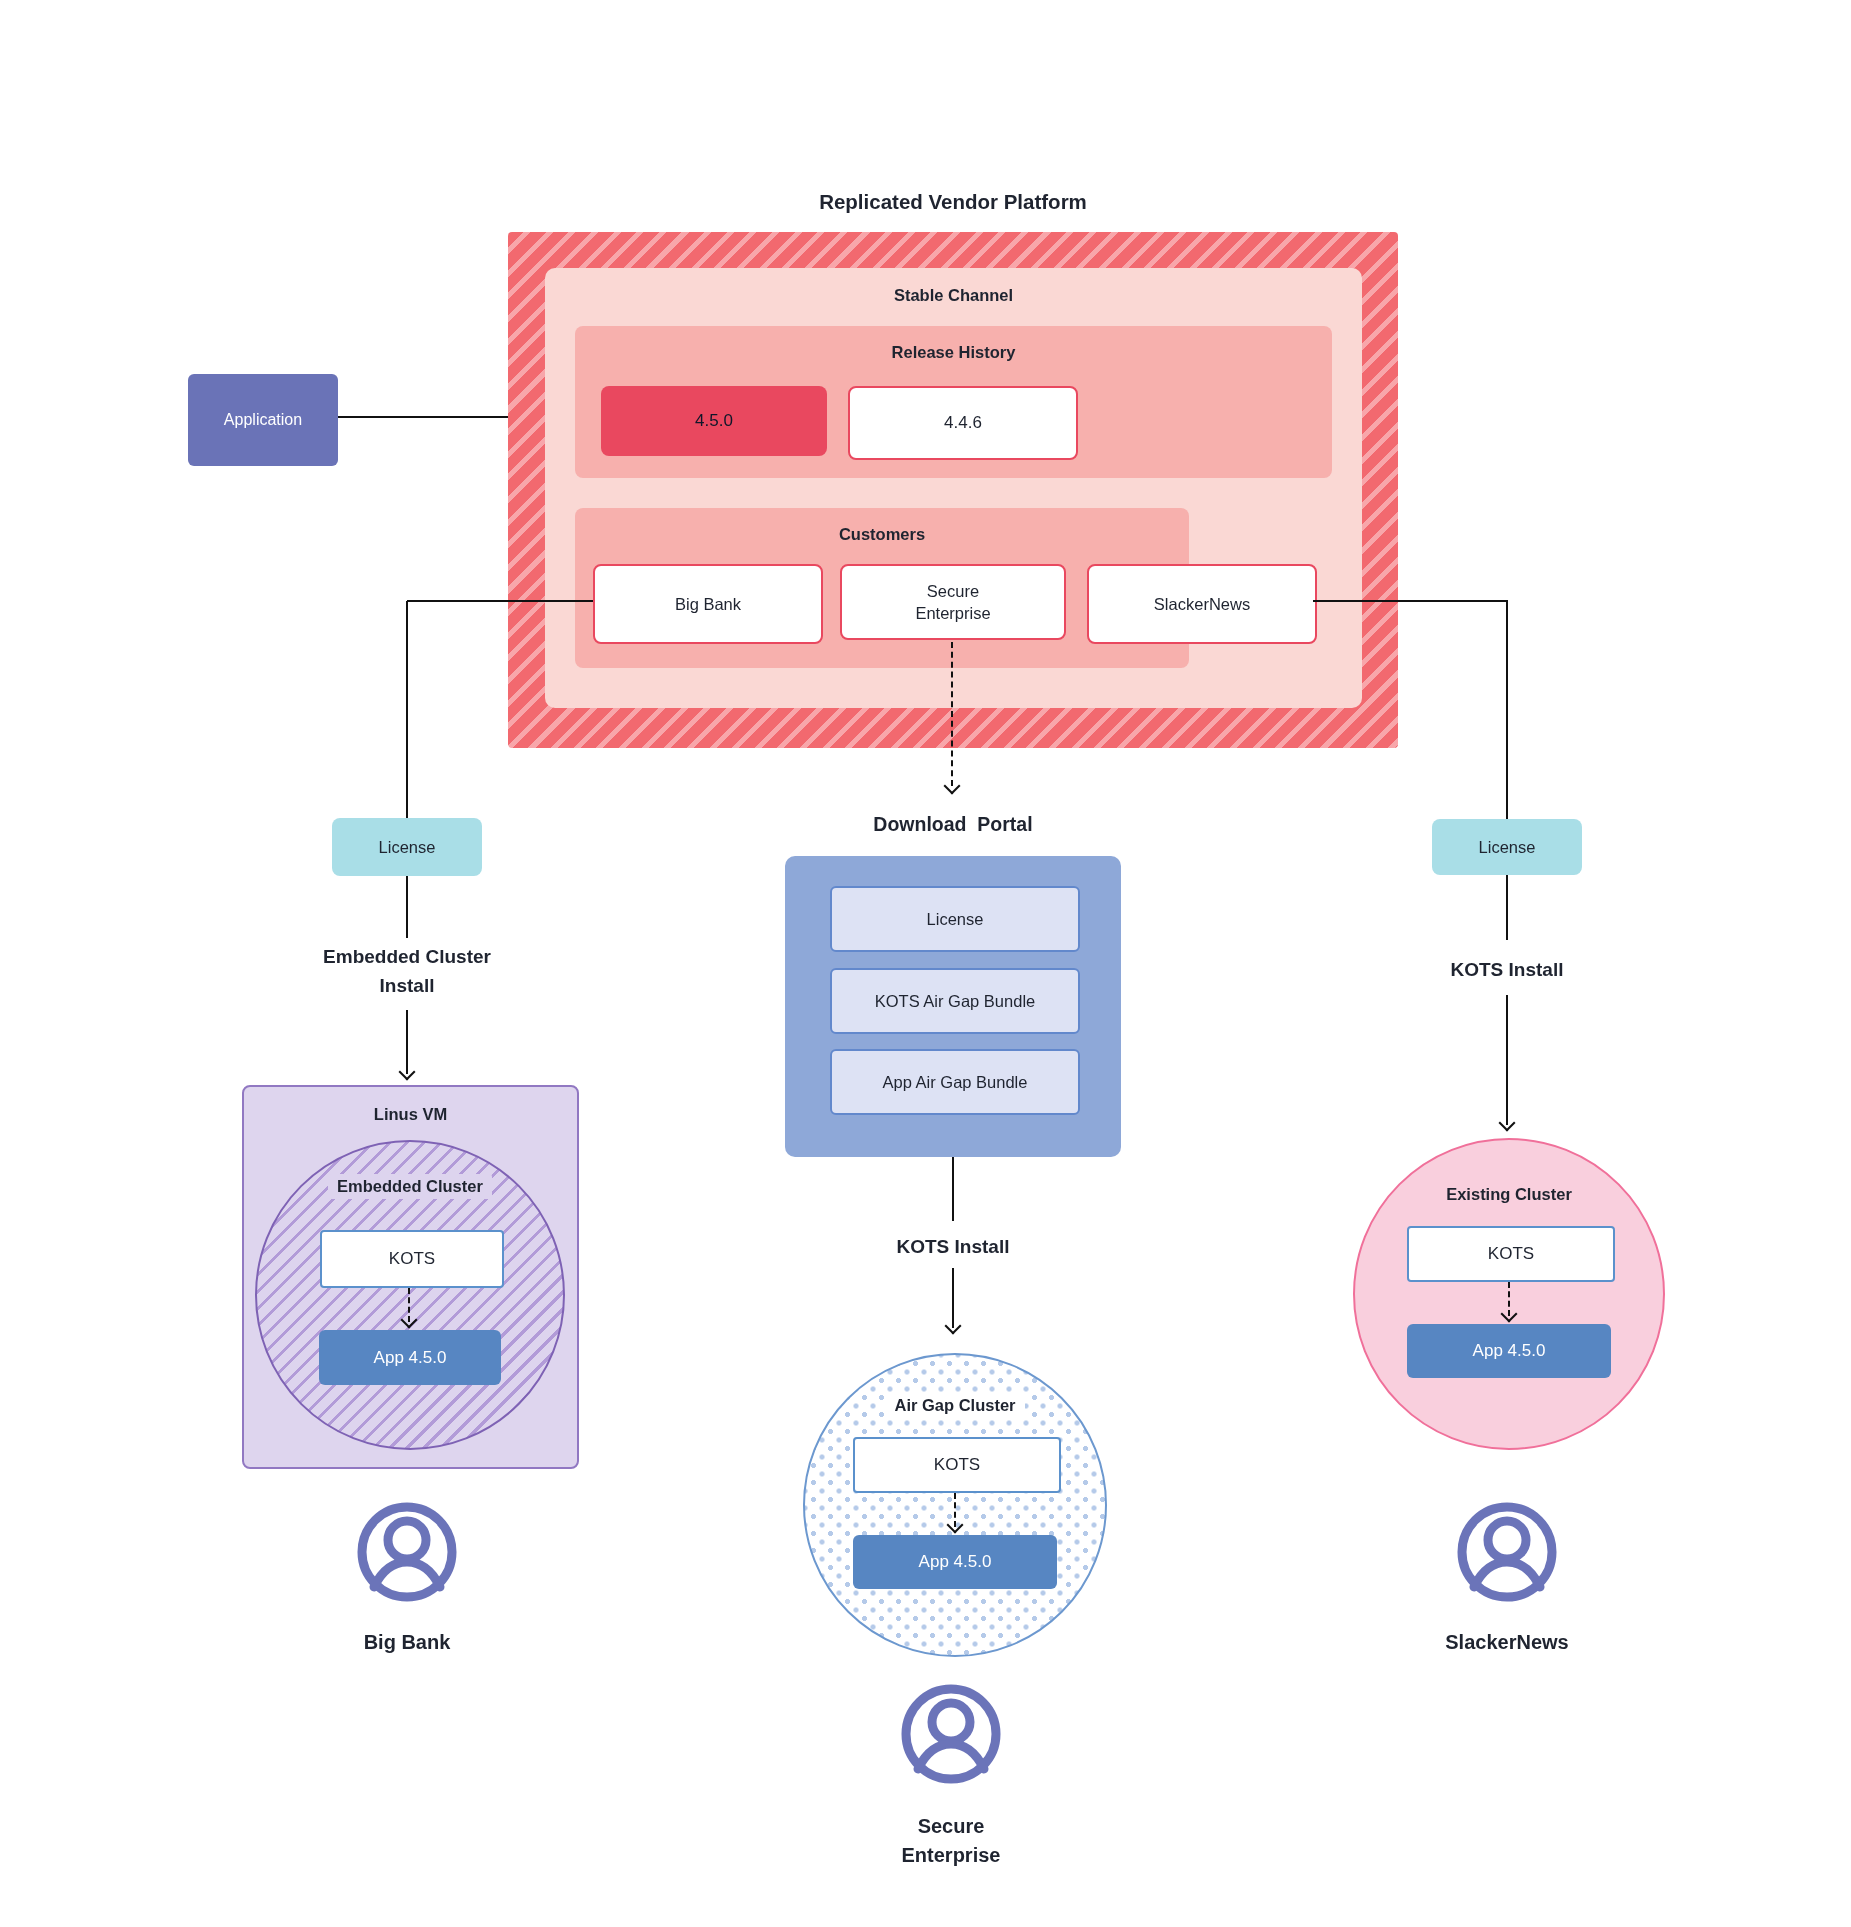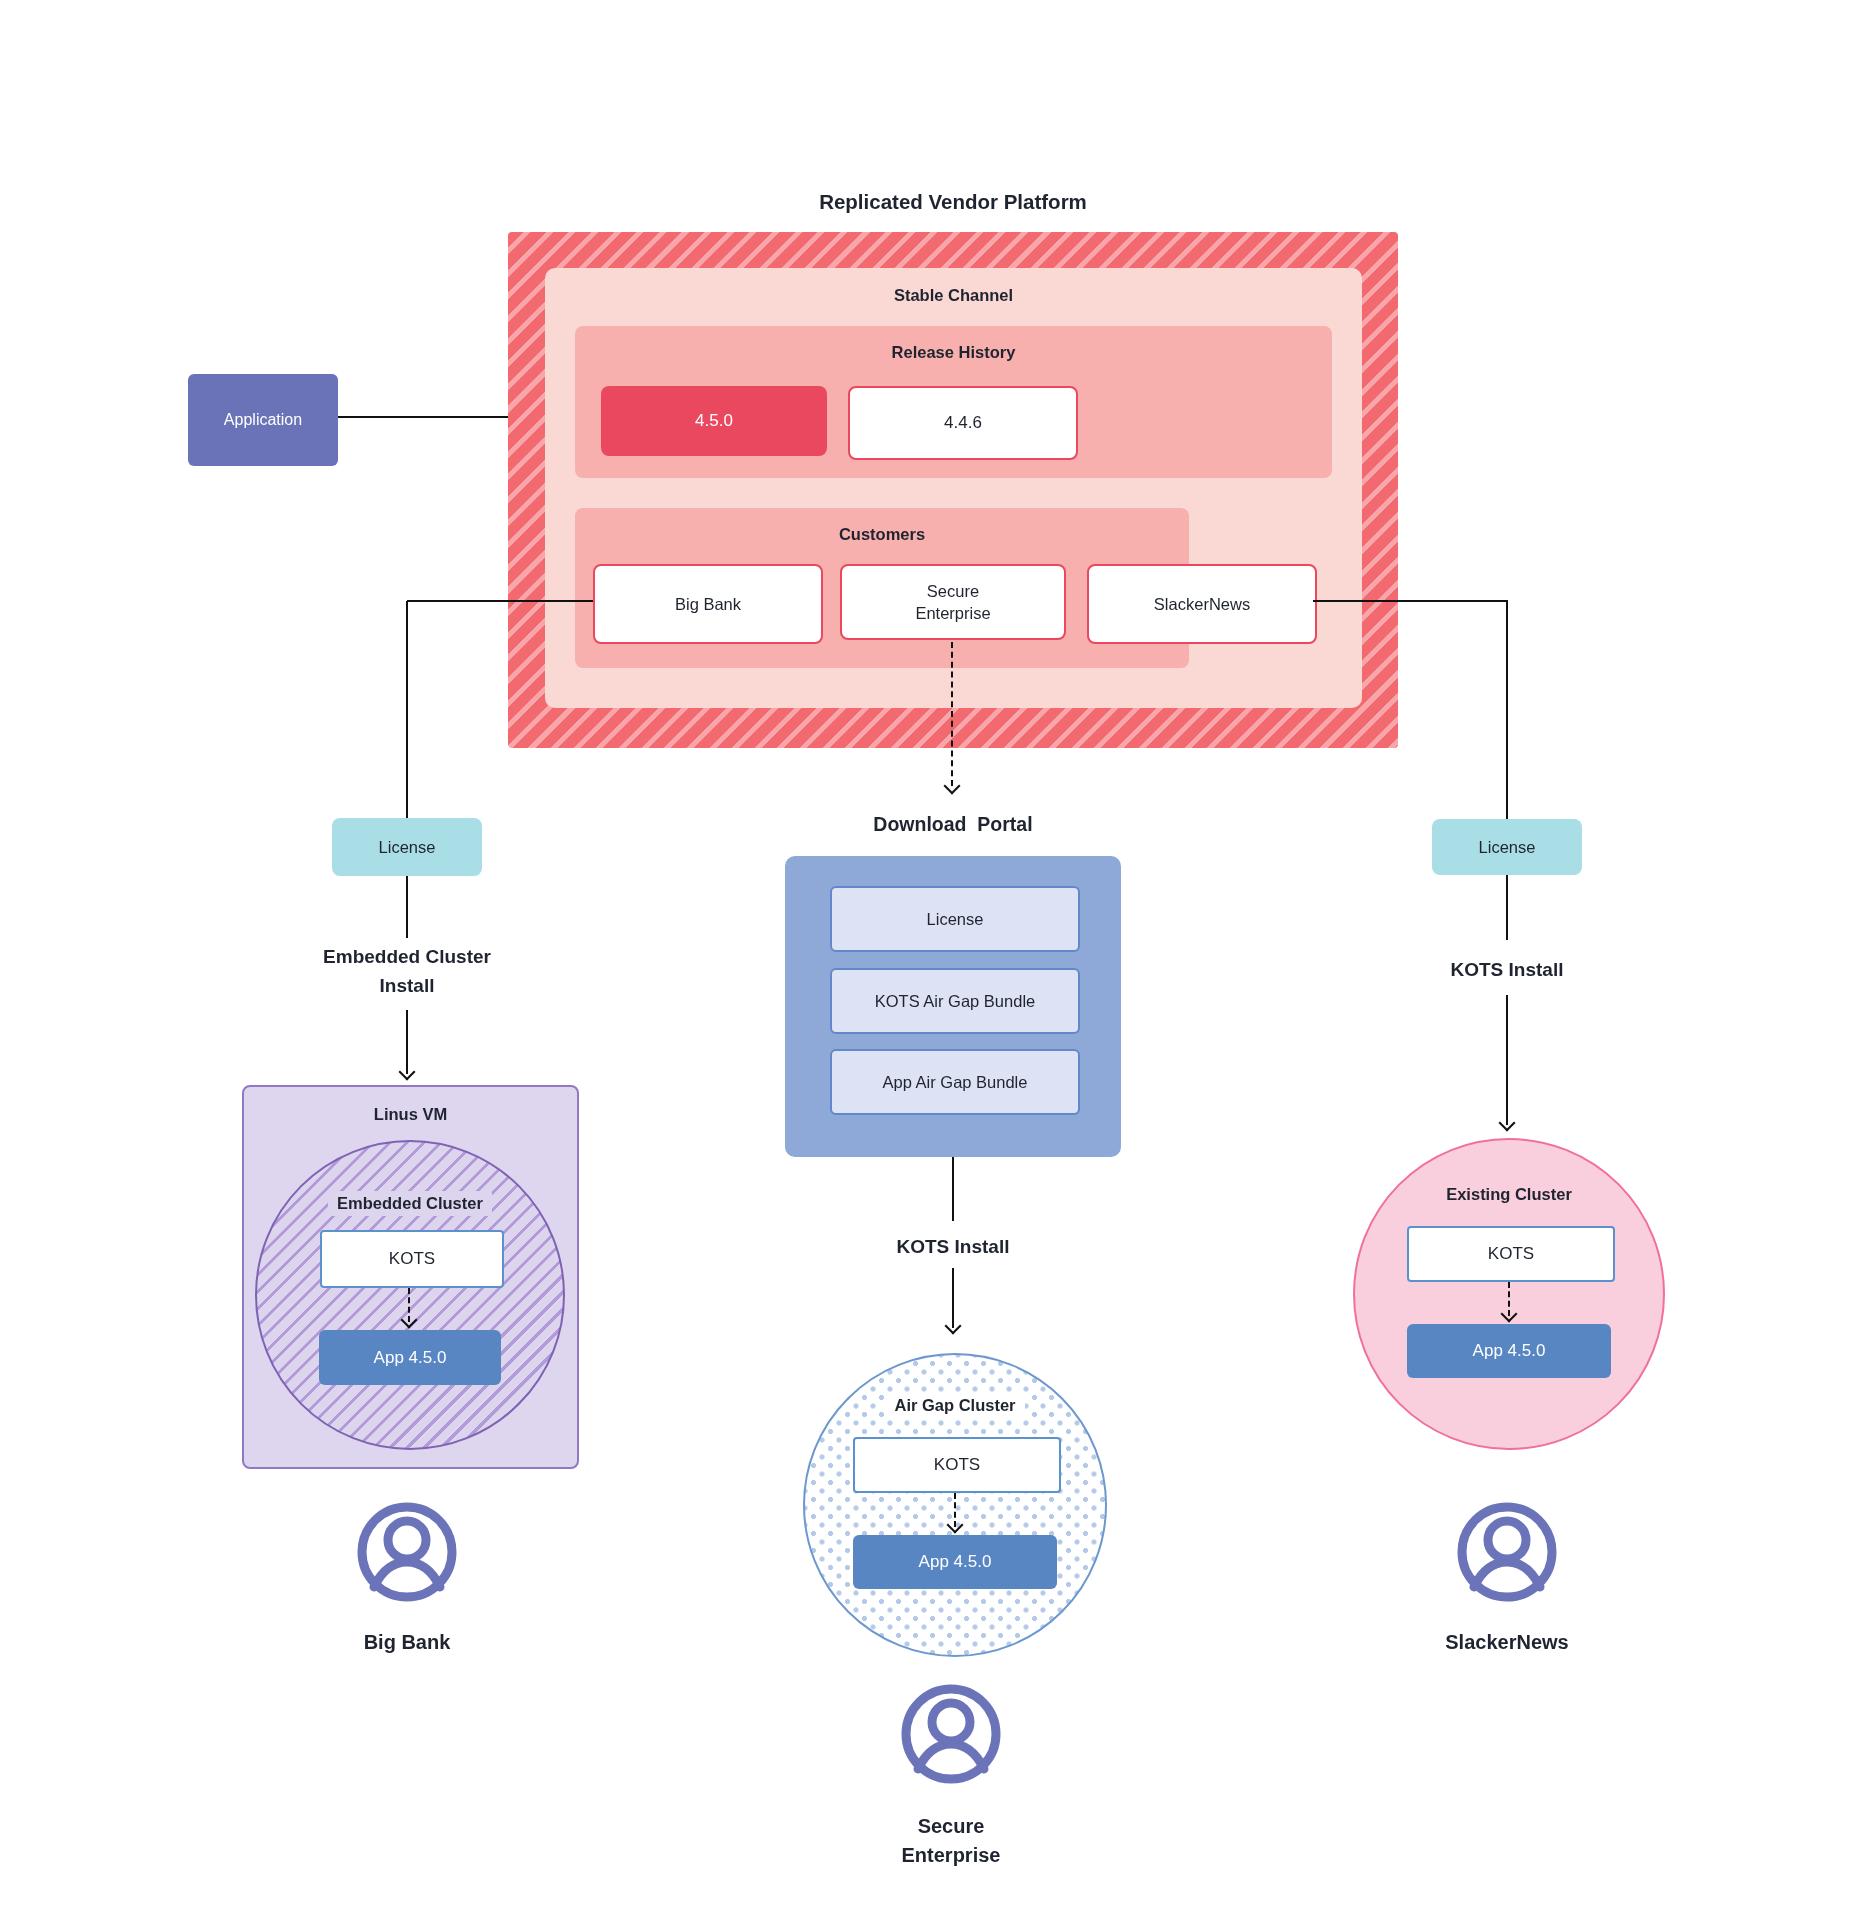--- a/index.html
+++ b/index.html
@@ -22,21 +22,21 @@
   .hline { position:absolute; height:0; border-top:2.5px solid #111; }
   .chv { position:absolute; width:10px; height:10px;
          border-right:2.6px solid #111; border-bottom:2.6px solid #111; }
   .chv.down { transform:rotate(45deg); }
   .chv.right { transform:rotate(-45deg); }
 
   
   .red-hatch { background:repeating-linear-gradient(135deg,#f2696f 0 11px,#f8a6aa 11px 16px); border-radius:4px; }
   .stable { background:#fad8d4; border-radius:10px; }
   .band { background:#f7b0ad; border-radius:8px; }
-  .rel-cur { background:#e9485f; border-radius:8px; color:#ffffff; font-size:17px; font-weight:500; }
+  .rel-cur { background:#e9485f; border-radius:8px; color:#0f172a; font-size:17px; font-weight:500; }
   .rel-prev { background:#fff; border:2px solid #e9485f; border-radius:8px; font-size:17px; font-weight:500; }
   .cust-box { background:#fff; border:2px solid #e9485f; border-radius:8px; font-size:16.5px; font-weight:500; line-height:1.35; }
 
   .app-box { background:#6a73b7; border-radius:6px; color:#fff; font-size:16px; font-weight:500; }
   .license-box { background:#a9dee7; border-radius:8px; font-size:16.5px; font-weight:500; }
 
   
   .portal { background:#8ea8d8; border-radius:10px; }
   .portal-item { background:#dde2f4; border:2px solid #6288cc; border-radius:6px; font-size:16.5px; font-weight:500; }
 
@@ -92,21 +92,21 @@
   <div class="vline" style="left:406px; top:601px; height:217px;"></div>
   <div class="abs license-box ctr" style="left:332px; top:818px; width:150px; height:58px;">License</div>
   <div class="vline" style="left:406px; top:876px; height:62px;"></div>
   <div class="abs sec-label ctr" style="left:322px; top:942px; width:170px; height:58px;">Embedded Cluster Install</div>
   <div class="vline" style="left:406px; top:1010px; height:64px;"></div>
   <div class="chv down" style="left:401px; top:1066px;"></div>
 
   <div class="abs vm-box" style="left:242px; top:1085px; width:333px; height:380px;">
     <div class="abs box-label ctr" style="left:0; top:16px; width:100%; height:22px; font-weight:600;">Linus VM</div>
     <div class="abs circle ec-circle" style="left:11px; top:53px; width:306px; height:306px;">
-      <div class="abs ctr" style="left:0; top:49px; width:100%; height:24px;">
+      <div class="abs ctr" style="left:0; top:32px; width:100%; height:24px;">
         <span class="chip" style="background:#ddd4ee;">Embedded Cluster</span>
       </div>
       <div class="abs kots-box ctr" style="left:63px; top:88px; width:180px; height:54px;">KOTS</div>
       <div class="vline dashed" style="left:151px; top:146px; height:34px;"></div>
       <div class="chv down" style="left:146px; top:172px;"></div>
       <div class="abs appver-box ctr" style="left:62px; top:188px; width:182px; height:55px;">App 4.5.0</div>
     </div>
   </div>
 
   <div class="abs user-icon" style="left:352px; top:1498px;">

